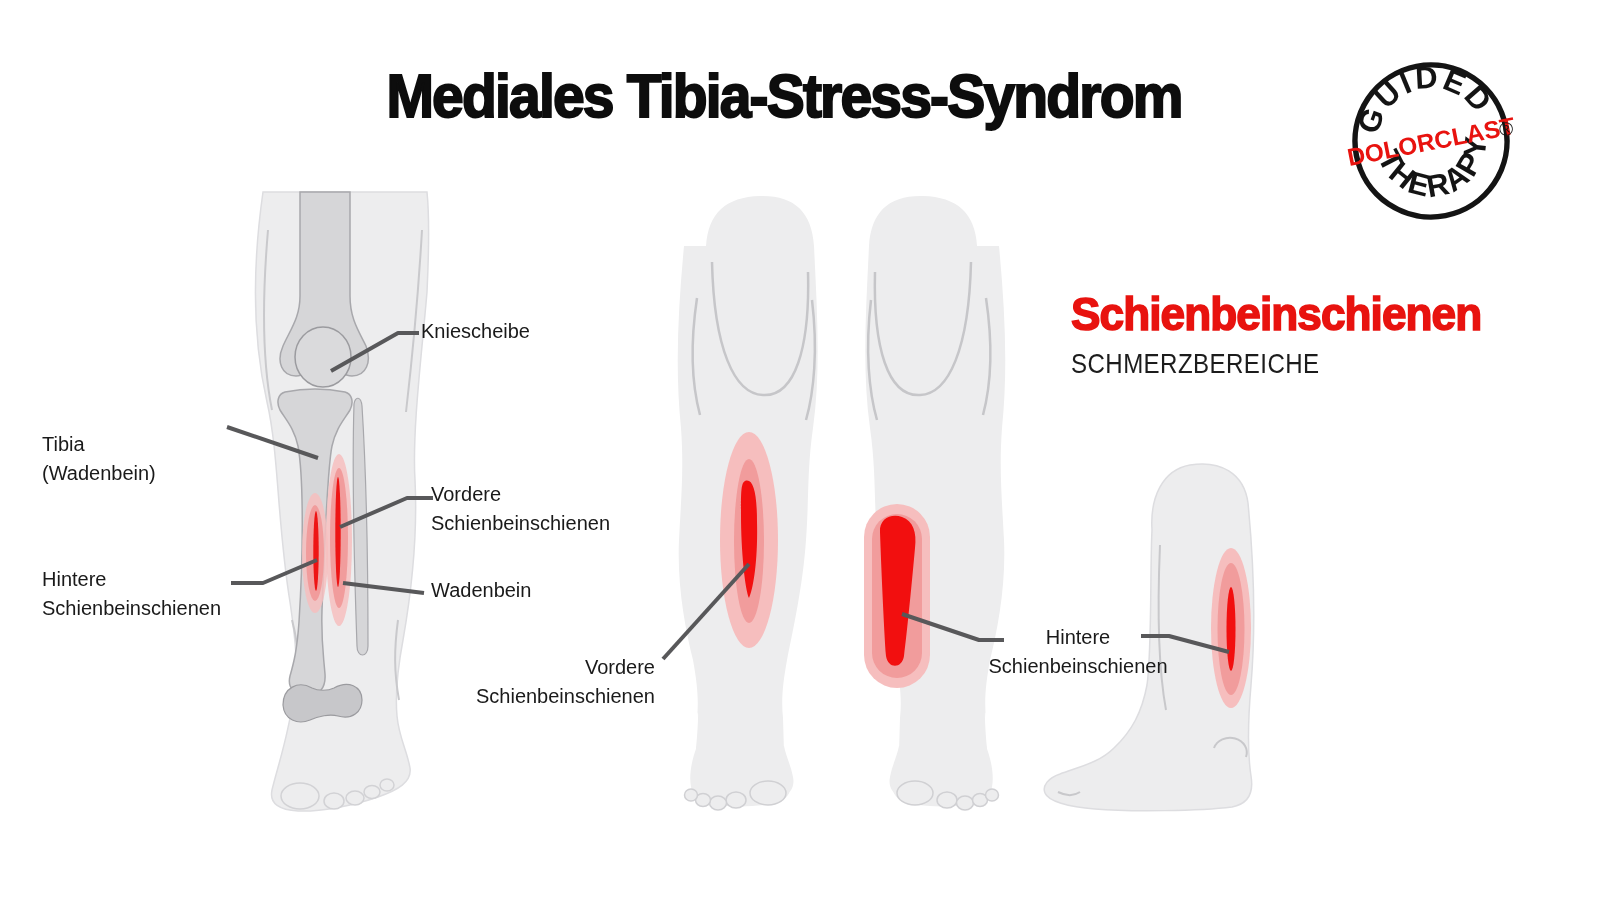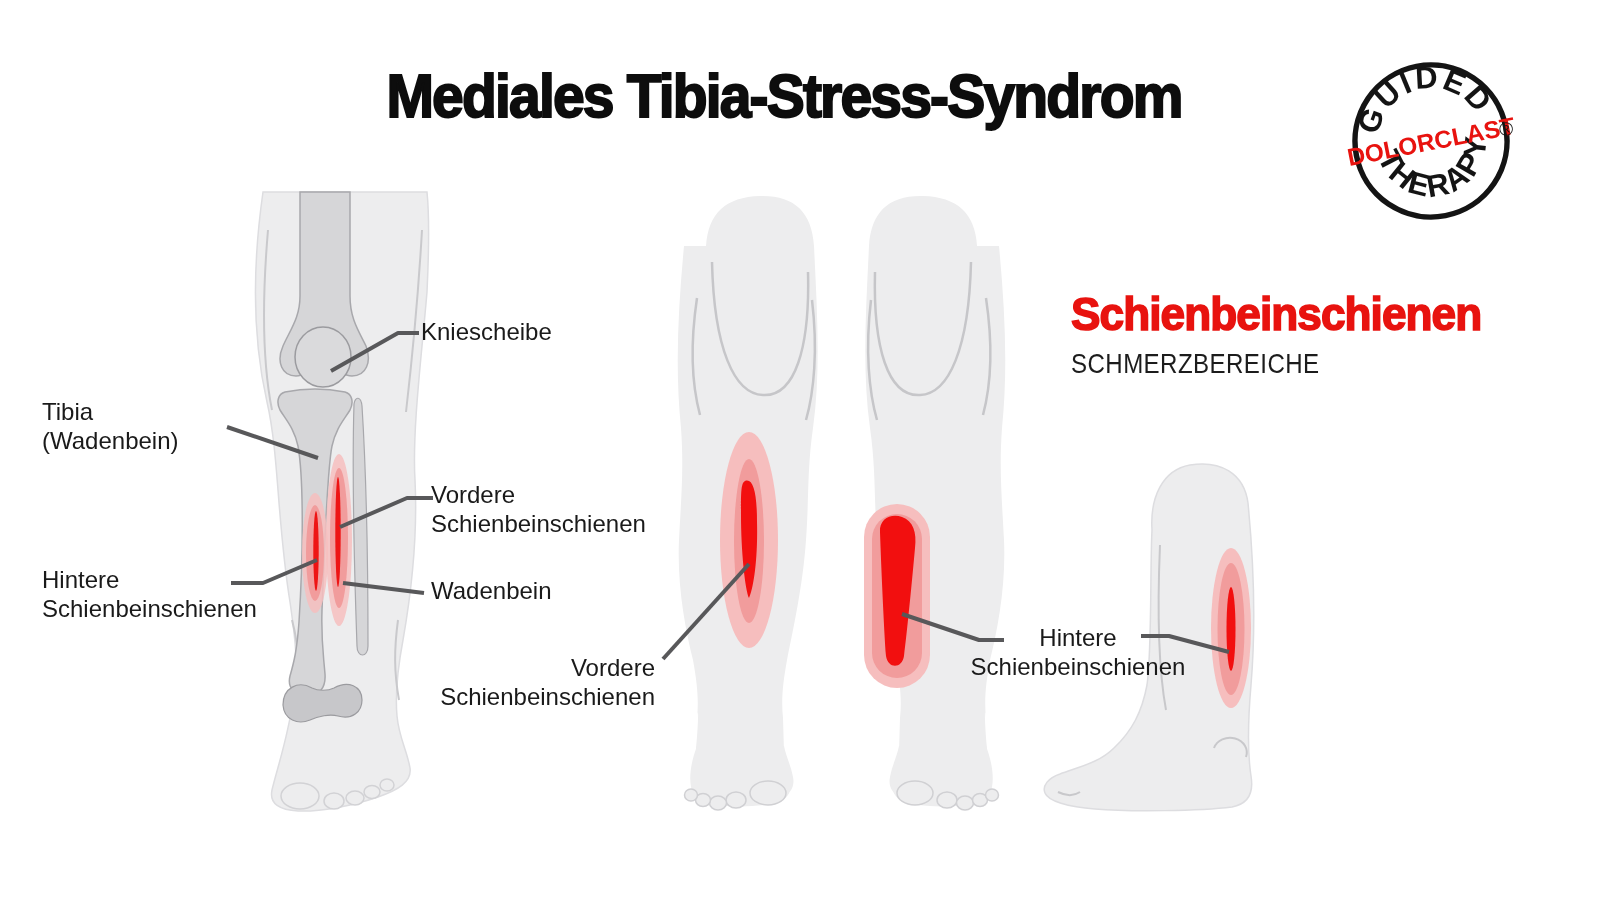--- a/index.html
+++ b/index.html
@@ -8,21 +8,21 @@
     font-family:"Liberation Sans",sans-serif;color:#1a1a1a;
   }
   #stage{position:absolute;left:0;top:0;width:1600px;height:900px;}
   .title{
     position:absolute;left:784px;top:60px;transform:translateX(-50%) scaleX(.92);
     transform-origin:center top;
     font-size:62px;font-weight:700;letter-spacing:-2px;color:#0d0d0d;
     -webkit-text-stroke:2px #0d0d0d;white-space:nowrap;
   }
   .label{
-    position:absolute;font-size:24px;line-height:29px;color:#1a1a1a;white-space:nowrap;
+    position:absolute;font-size:20px;line-height:29px;color:#1a1a1a;white-space:nowrap;
   }
   .label.right{text-align:right;}
   .label.center{text-align:center;}
   .section-head{position:absolute;left:1071px;top:286px;}
   .section-head .red{
     display:inline-block;transform:scaleX(.94);transform-origin:left top;
     font-size:47px;font-weight:700;color:#e8130f;letter-spacing:-1px;
     -webkit-text-stroke:1.6px #e8130f;white-space:nowrap;
   }
   .section-head .sub{
@@ -163,21 +163,21 @@
 
 <div class="section-head">
   <span class="red">Schienbeinschienen</span>
   <span class="sub">SCHMERZBEREICHE</span>
 </div>
 
 <div class="label" style="left:421px;top:317px;">
   <div>Kniescheibe</div>
 </div>
 
-<div class="label" style="left:42px;top:397px;">
+<div class="label" style="left:42px;top:430px;">
   <div>Tibia</div>
   <div>(Wadenbein)</div>
 </div>
 
 <div class="label" style="left:42px;top:565px;">
   <div>Hintere</div>
   <div>Schienbeinschienen</div>
 </div>
 
 <div class="label" style="left:431px;top:480px;">

